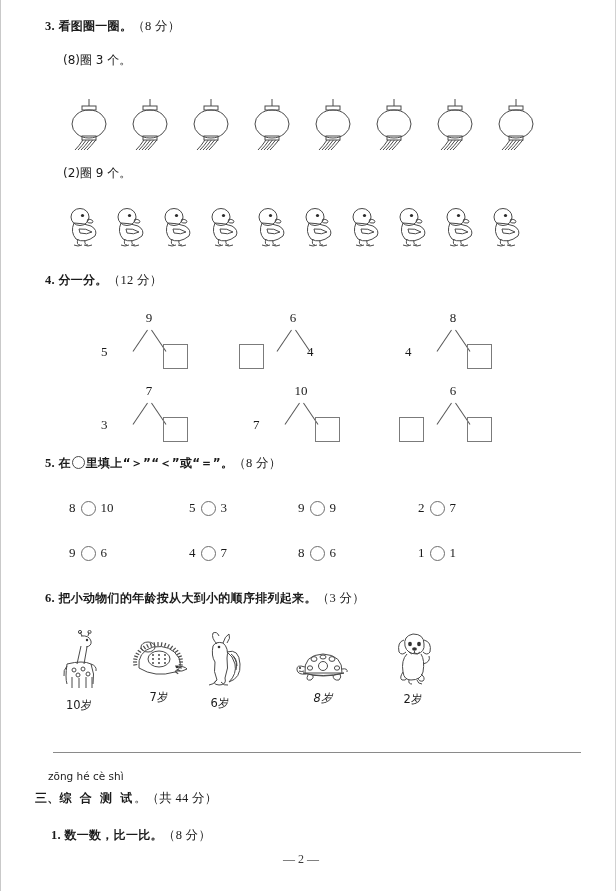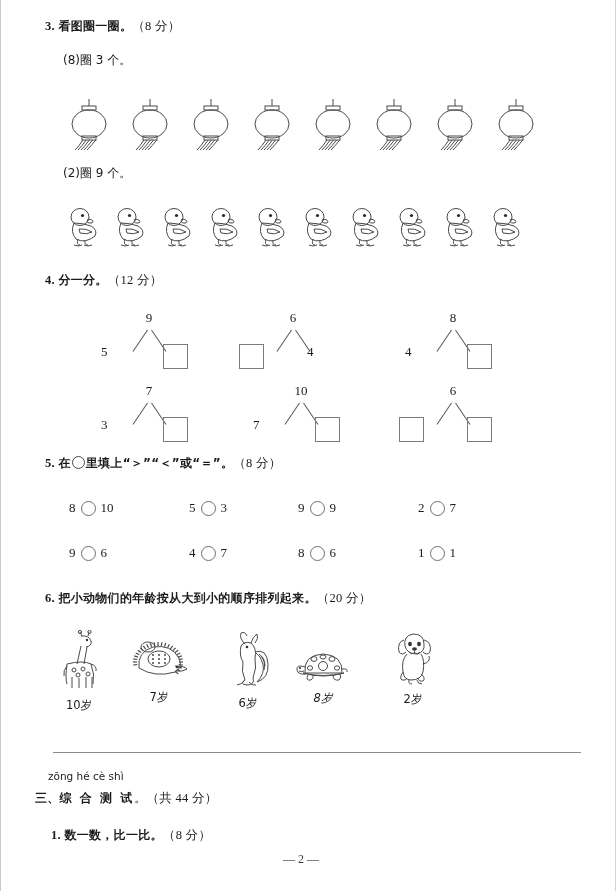--- a/index.html
+++ b/index.html
@@ -452,21 +452,21 @@
         </div>
         <div class="cmp" style="left: 417px; top: 545px;">
           <span>1</span>
           <span class="circ"></span>
           <span>1</span>
         </div>
       </div>
 
   <div class="qhead" style="left:44px; top:590px; position:absolute;">
     <span class="num">6.</span>
-    <span class="cn">把小动物们的年龄按从大到小的顺序排列起来。</span><span class="score">（20 分）</span>
+    <span class="cn">把小动物们的年龄按从大到小的顺序排列起来。</span><span class="score">（3 分）</span>
   </div>
 
   <div id="animal-area">
         <div class="animal" style="left: 52px; top: 630px;">
           <div><svg width="52" height="62" viewBox="0 0 52 62" fill="none" stroke="#4a4a4a" stroke-width="1">
               <path d="M28,6 Q36,5 38,11 Q39,16 33,17"></path>
               <line x1="29" y1="6" x2="27" y2="2"></line>
               <line x1="35" y1="6" x2="36" y2="2"></line>
               <circle cx="27" cy="2" r="1.6"></circle>
               <circle cx="36.5" cy="2" r="1.6"></circle>
@@ -521,21 +521,21 @@
               <circle cx="24" cy="21" r="0.9" fill="#333" stroke="none"></circle>
               <circle cx="30" cy="21" r="0.9" fill="#333" stroke="none"></circle>
               <circle cx="36" cy="21" r="0.9" fill="#333" stroke="none"></circle>
               <circle cx="24" cy="25" r="0.9" fill="#333" stroke="none"></circle>
               <circle cx="30" cy="25" r="0.9" fill="#333" stroke="none"></circle>
               <circle cx="36" cy="25" r="0.9" fill="#333" stroke="none"></circle>
               <ellipse cx="19" cy="9" rx="7" ry="5"></ellipse>
             </svg></div>
           <div class="cap">7岁</div>
         </div>
-        <div class="animal" style="left: 224px; top: 630px;">
+        <div class="animal" style="left: 196px; top: 630px;">
           <div><svg width="46" height="60" viewBox="0 0 46 60" fill="none" stroke="#4a4a4a" stroke-width="1">
               <path d="M20,14 Q14,8 16,3 Q20,1 22,6"></path>
               <path d="M26,13 Q28,6 32,4 Q34,8 30,13"></path>
               <path d="M16,16 Q14,26 18,32 Q16,42 20,50 Q14,54 22,55 Q30,55 28,48 Q32,38 30,28 Q32,18 26,13 Q19,11 16,16 Z"></path>
               <circle cx="22" cy="17" r="1.3" fill="#333" stroke="none"></circle>
               <path d="M30,22 Q42,18 43,34 Q44,48 32,52 Q40,44 38,34 Q36,26 30,22 Z"></path>
               <path d="M36,26 Q41,32 39,40 M34,24 Q40,28 40,36"></path>
               <path d="M20,50 Q16,55 12,55 M24,52 Q27,56 31,55"></path>
             </svg></div>
           <div class="cap">6岁</div>

